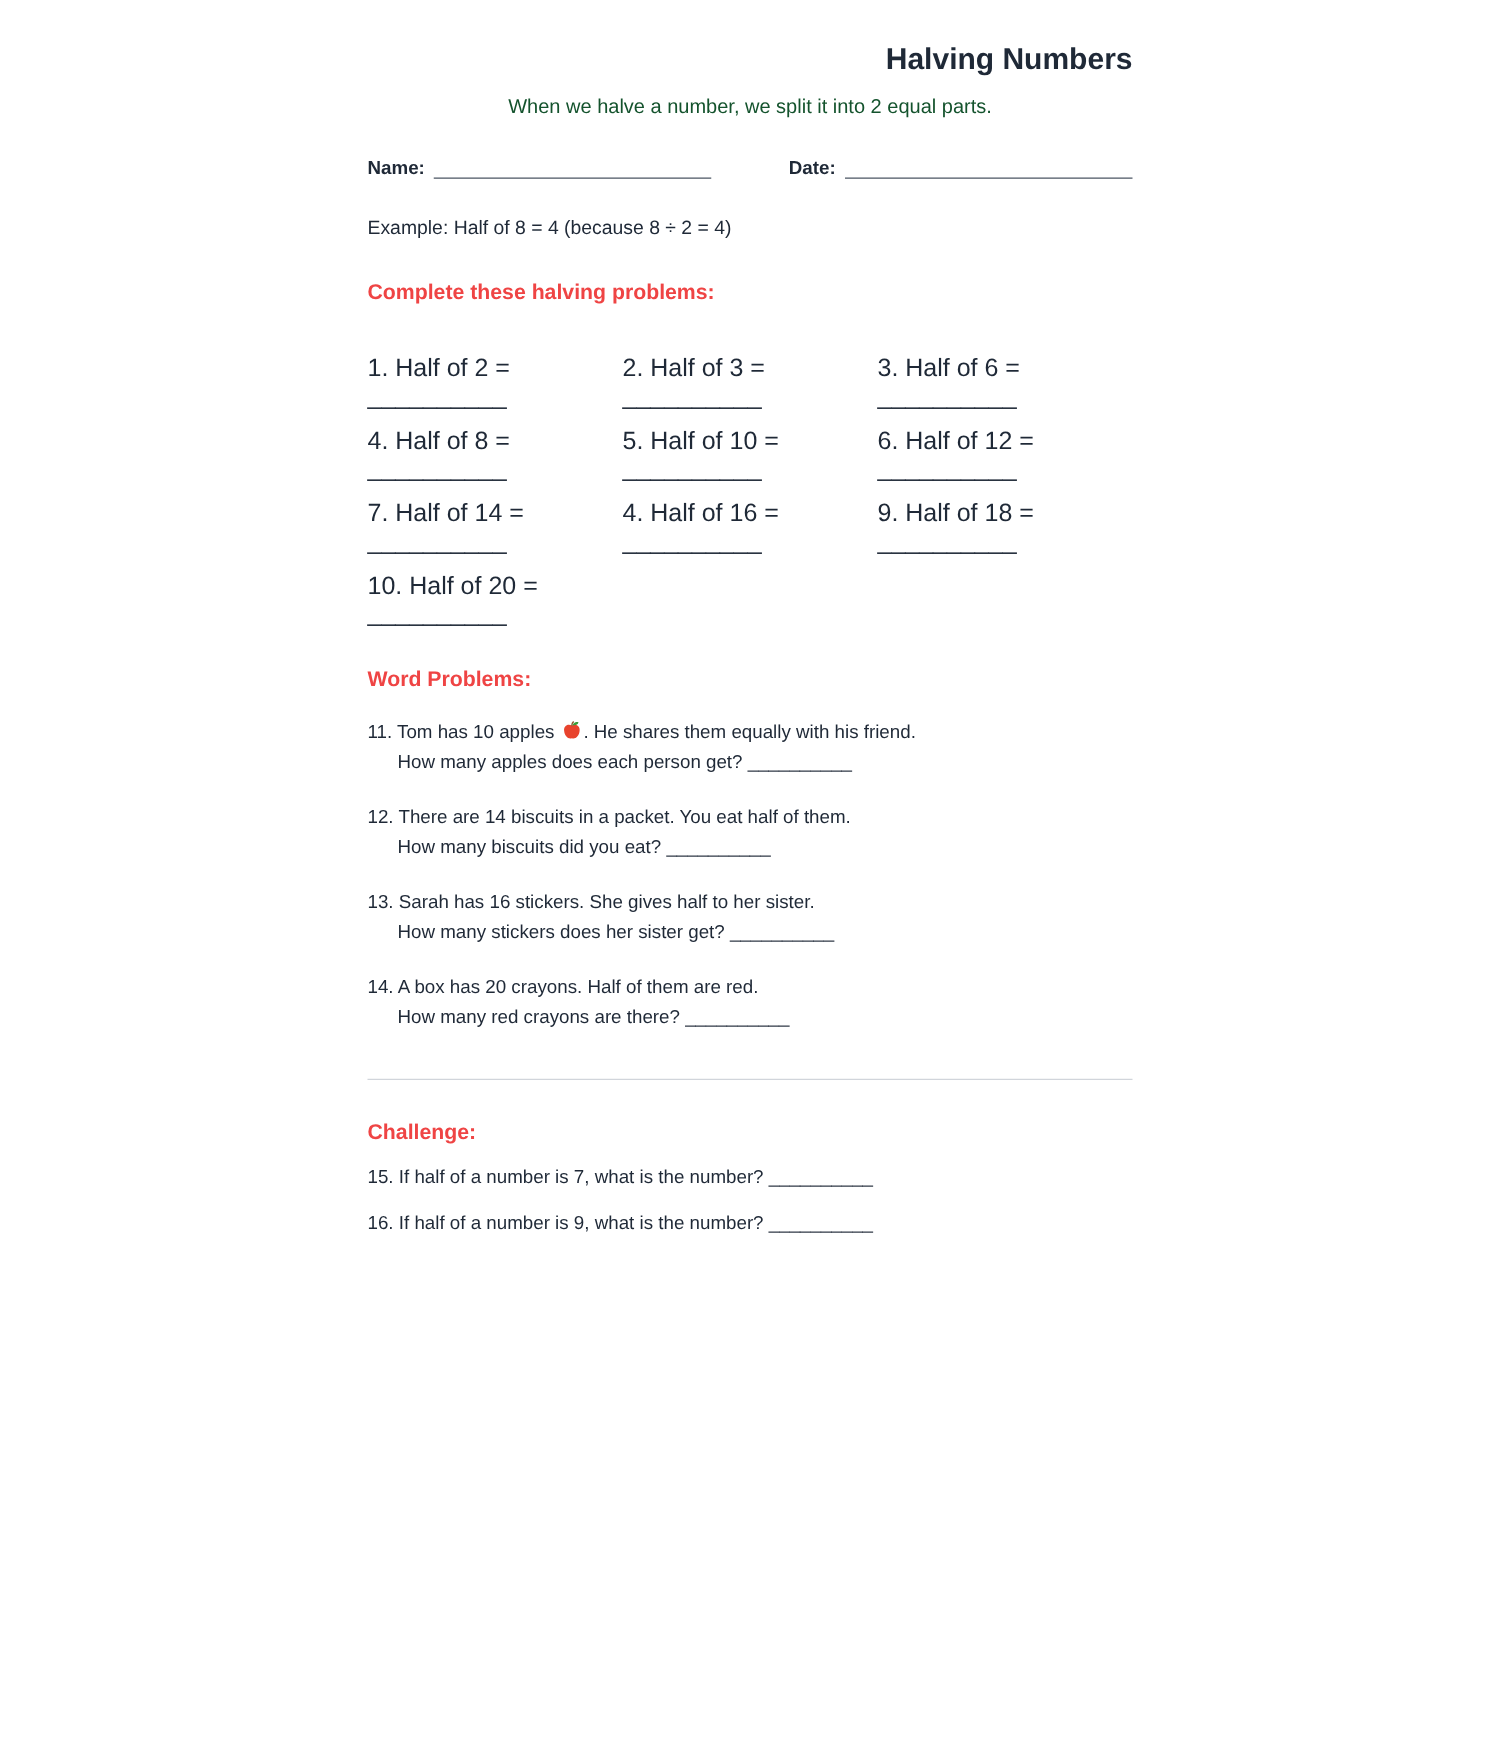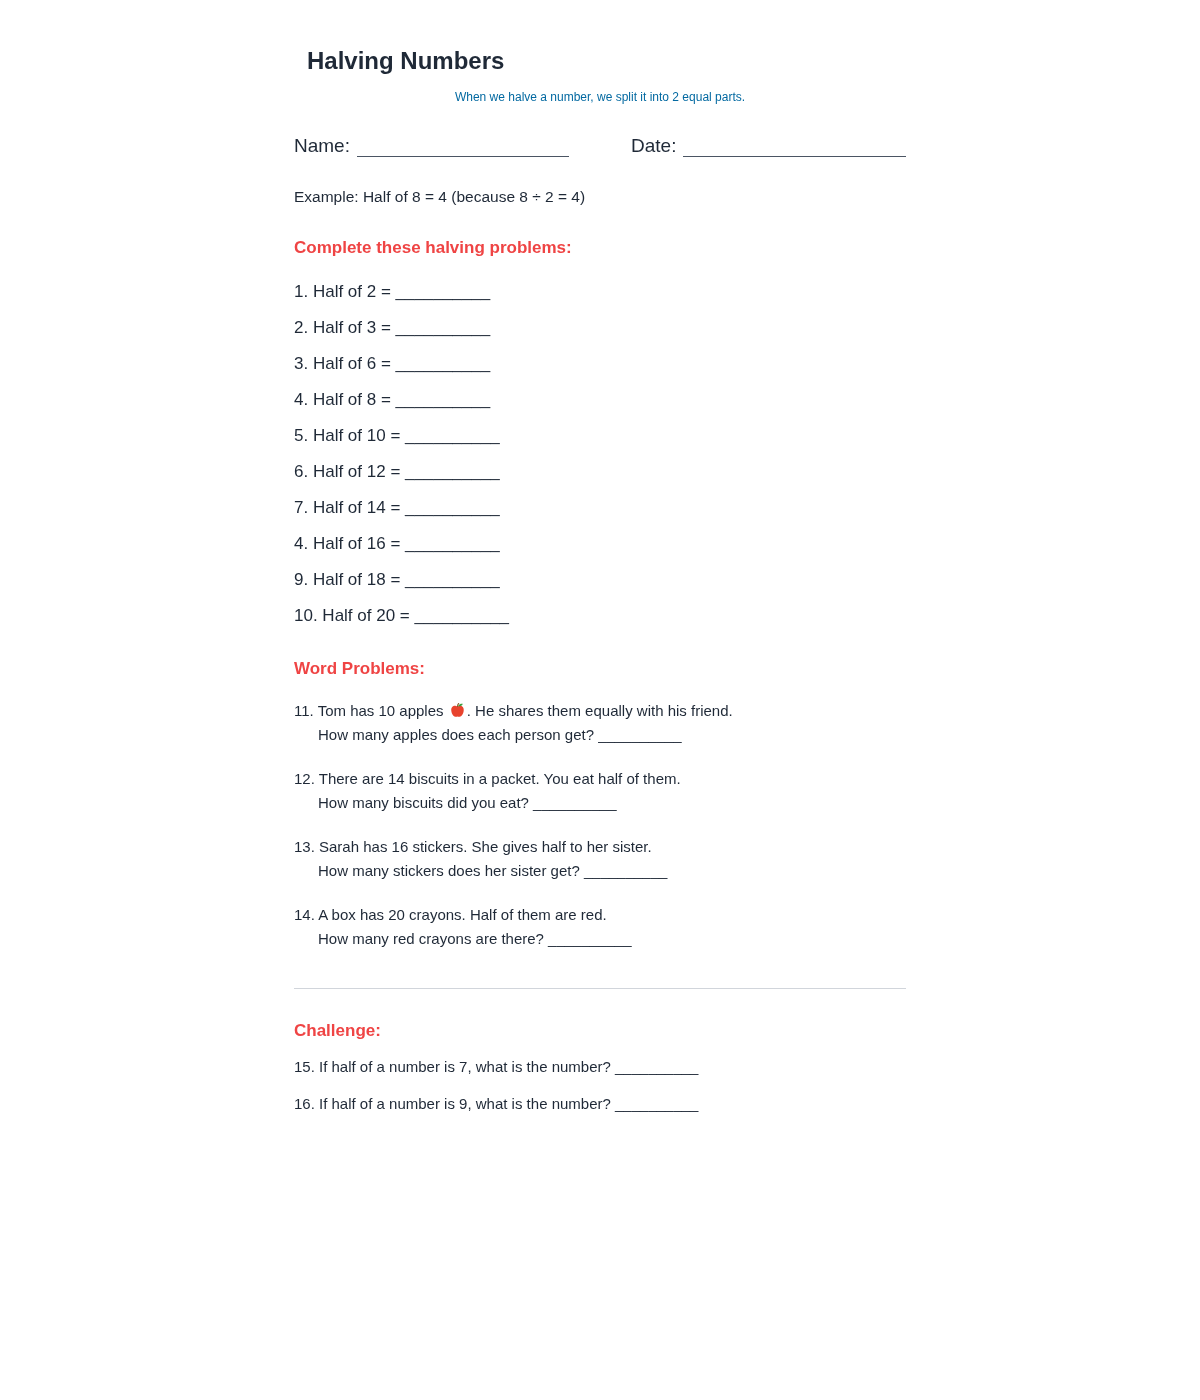--- a/index.html
+++ b/index.html
@@ -12,35 +12,36 @@
     color: #1f2937;
   }
   .sheet {
     width: 612px;
     margin: 0 auto;
     padding-top: 34px;
   }
   .title {
     font-size: 24px;
     font-weight: bold;
-    text-align: left;
-    margin: 13px;
+    text-align: right;
+    margin: 0;
     color: #1f2937;
   }
   .subtitle {
     text-align: center;
-    color: #0369a1;
-    font-size: 12px;
+    color: #14532d;
+    font-size: 16px;
     margin: 15px 0 0;
   }
   .name-date {
     display: flex;
     gap: 62px;
     margin-top: 31px;
-    font-size: 19px;
+    font-size: 15px;
+    font-weight: bold;
   }
   .field { flex: 1; display: flex; align-items: flex-end; }
   .field .label { margin-right: 7px; white-space: nowrap; }
   .write-line {
     flex: 1;
     border-bottom: 1px solid #4b5563;
     height: 1.1em;
   }
   .example {
     font-weight: normal;
@@ -48,24 +49,24 @@
     margin: 31px 0 0;
   }
   .section-heading {
     font-size: 17px;
     font-weight: bold;
     margin: 32px 0 0;
     color: #ef4444;
   }
   .grid {
     display: grid;
-    grid-template-columns: 1fr;
+    grid-template-columns: 1fr 1fr 1fr;
     row-gap: 14px;
-    margin-top: 23px;
-    font-size: 17px;
+    margin-top: 40px;
+    font-size: 20px;
     line-height: 22px;
   }
   .wp {
     margin: 20px 0 0;
     font-size: 15px;
     line-height: 24px;
   }
   .wp .q-line { padding-left: 24px; }
   .apple {
     display: inline-block;

